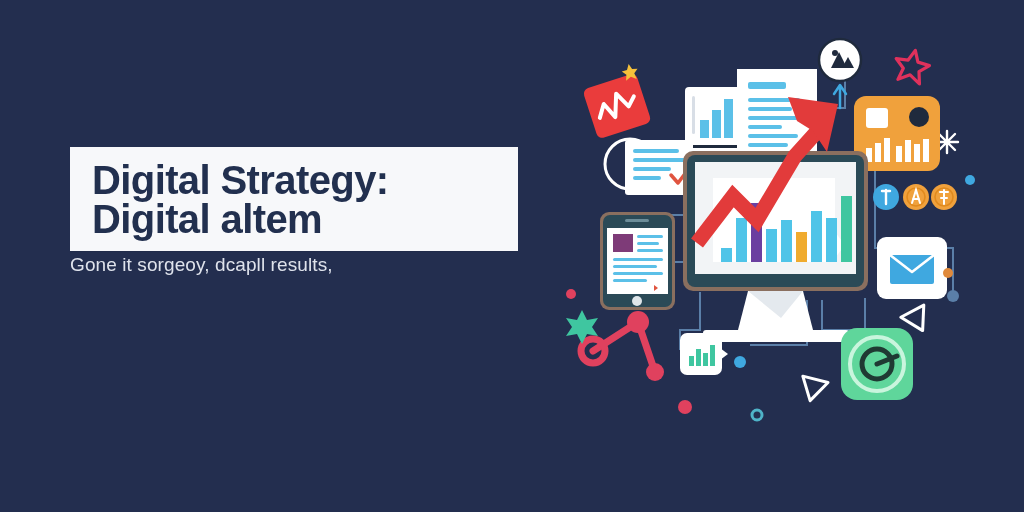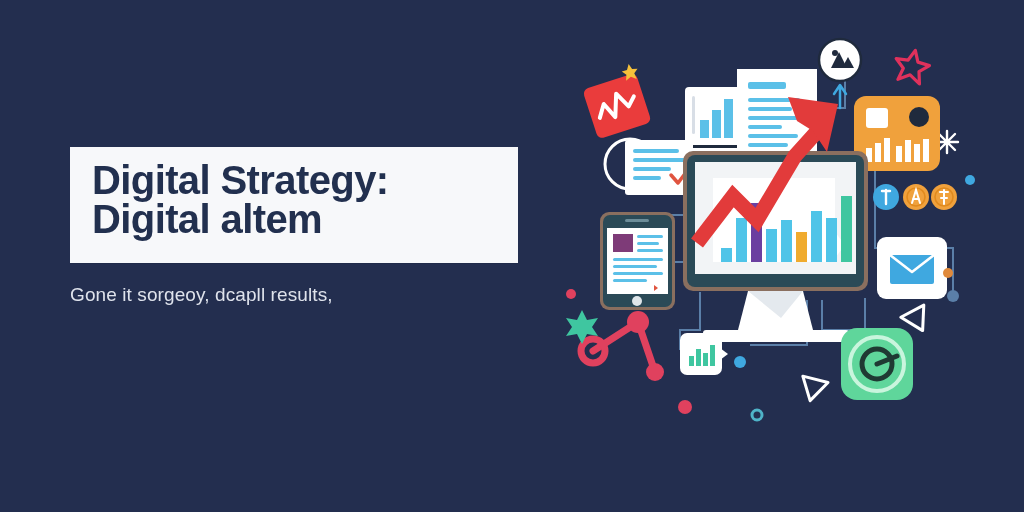--- a/index.html
+++ b/index.html
@@ -16,32 +16,32 @@
     background:#232e4f;
     overflow:hidden;
   }
 
   
   #text-block { position:absolute; left:70px; top:147px; width:460px; }
 
   #title-box {
     width:448px;
     background:#f7f8fa;
-    padding:14px 22px 24px 22px;
+    padding:14px 22px 12px 22px;
     box-shadow:0 1px 0 rgba(0,0,0,0.06);
   }
   #title-box .line {
     color:#22304f;
     font-weight:700;
     font-size:40px;
     line-height:0.98;
     letter-spacing:-0.6px;
     white-space:nowrap;
   }
-  #subtitle { margin-top:18px; }
+  #subtitle { }
   #subtitle .sline {
     color:#dfe3ec;
     font-size:19px;
     line-height:1.45;
     letter-spacing:0.1px;
     white-space:nowrap;
   }
 
   
   #illus { position:absolute; left:545px; top:0; width:479px; height:512px; }

